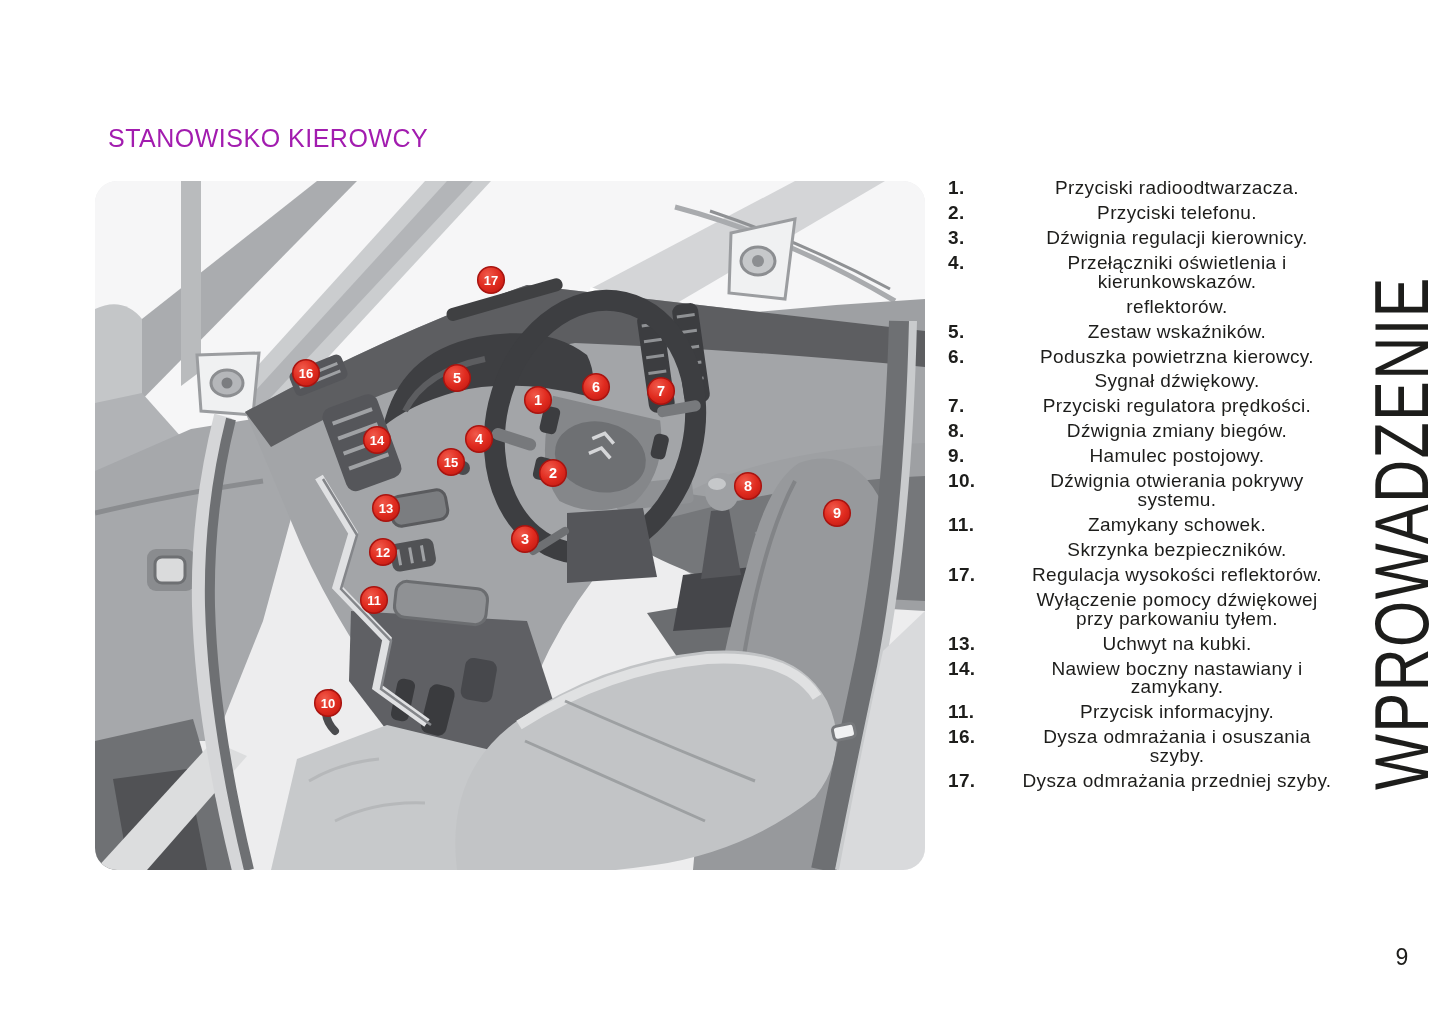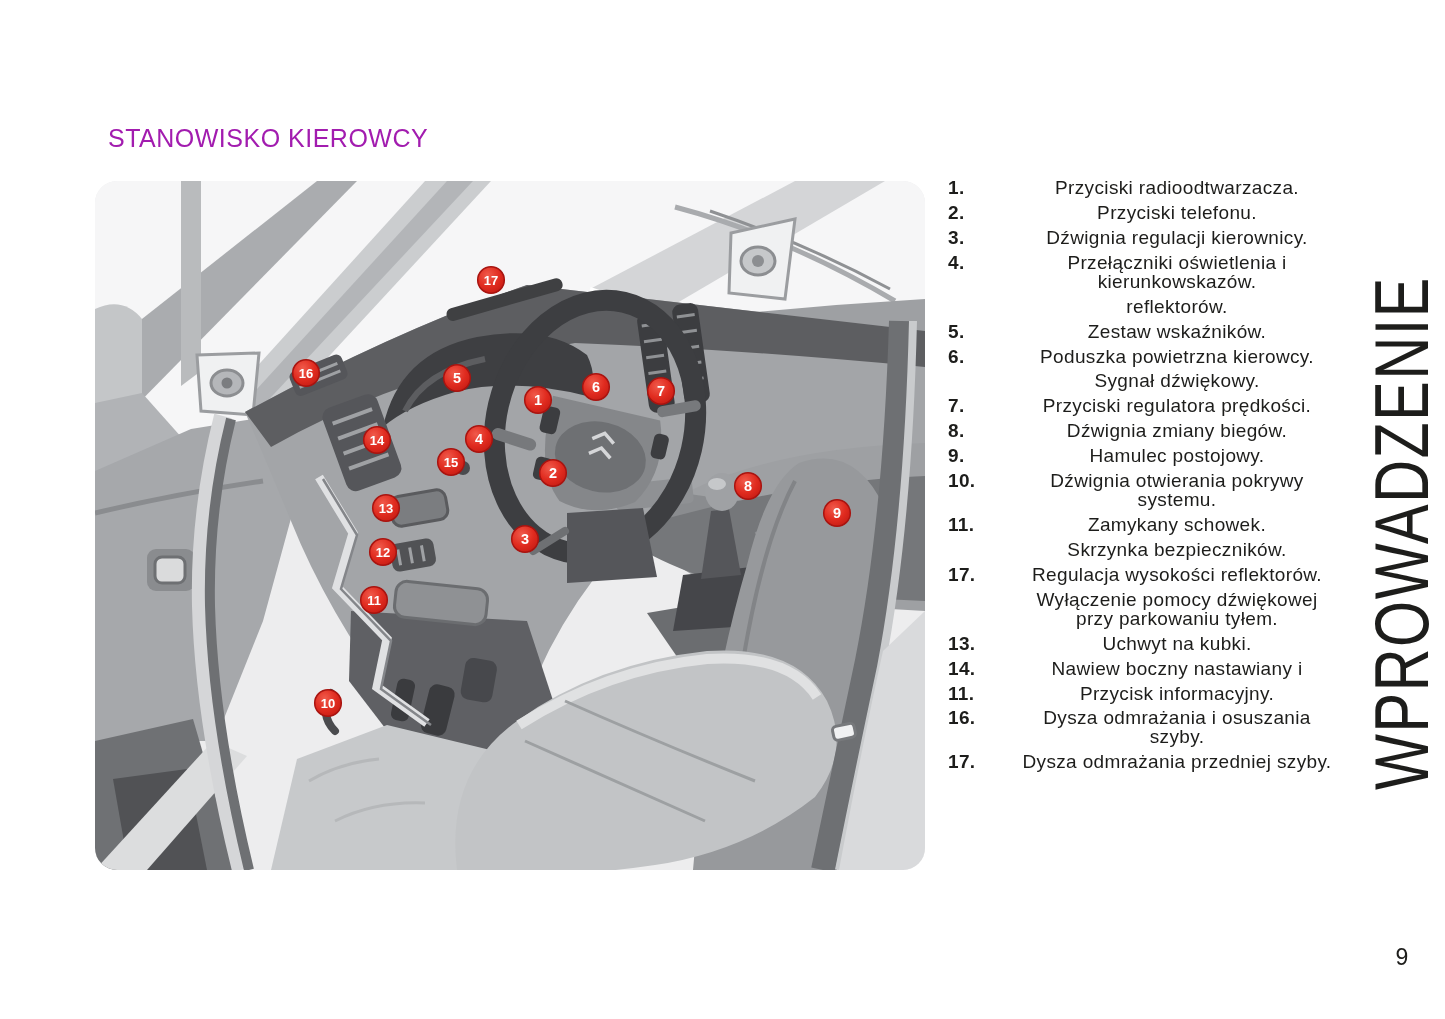--- a/index.html
+++ b/index.html
@@ -381,20 +381,21 @@
         <div class="legend-para">
           <div class="legend-line">Uchwyt na kubki.</div>
         </div>
       </div>
     </div>
     <div class="legend-item">
       <div class="legend-num">14.</div>
       <div class="legend-text">
         <div class="legend-para">
           <div class="legend-line">Nawiew boczny nastawiany i</div>
+          <div class="legend-line">zamykany.</div>
         </div>
       </div>
     </div>
     <div class="legend-item">
       <div class="legend-num">11.</div>
       <div class="legend-text">
         <div class="legend-para">
           <div class="legend-line">Przycisk informacyjny.</div>
         </div>
       </div>

